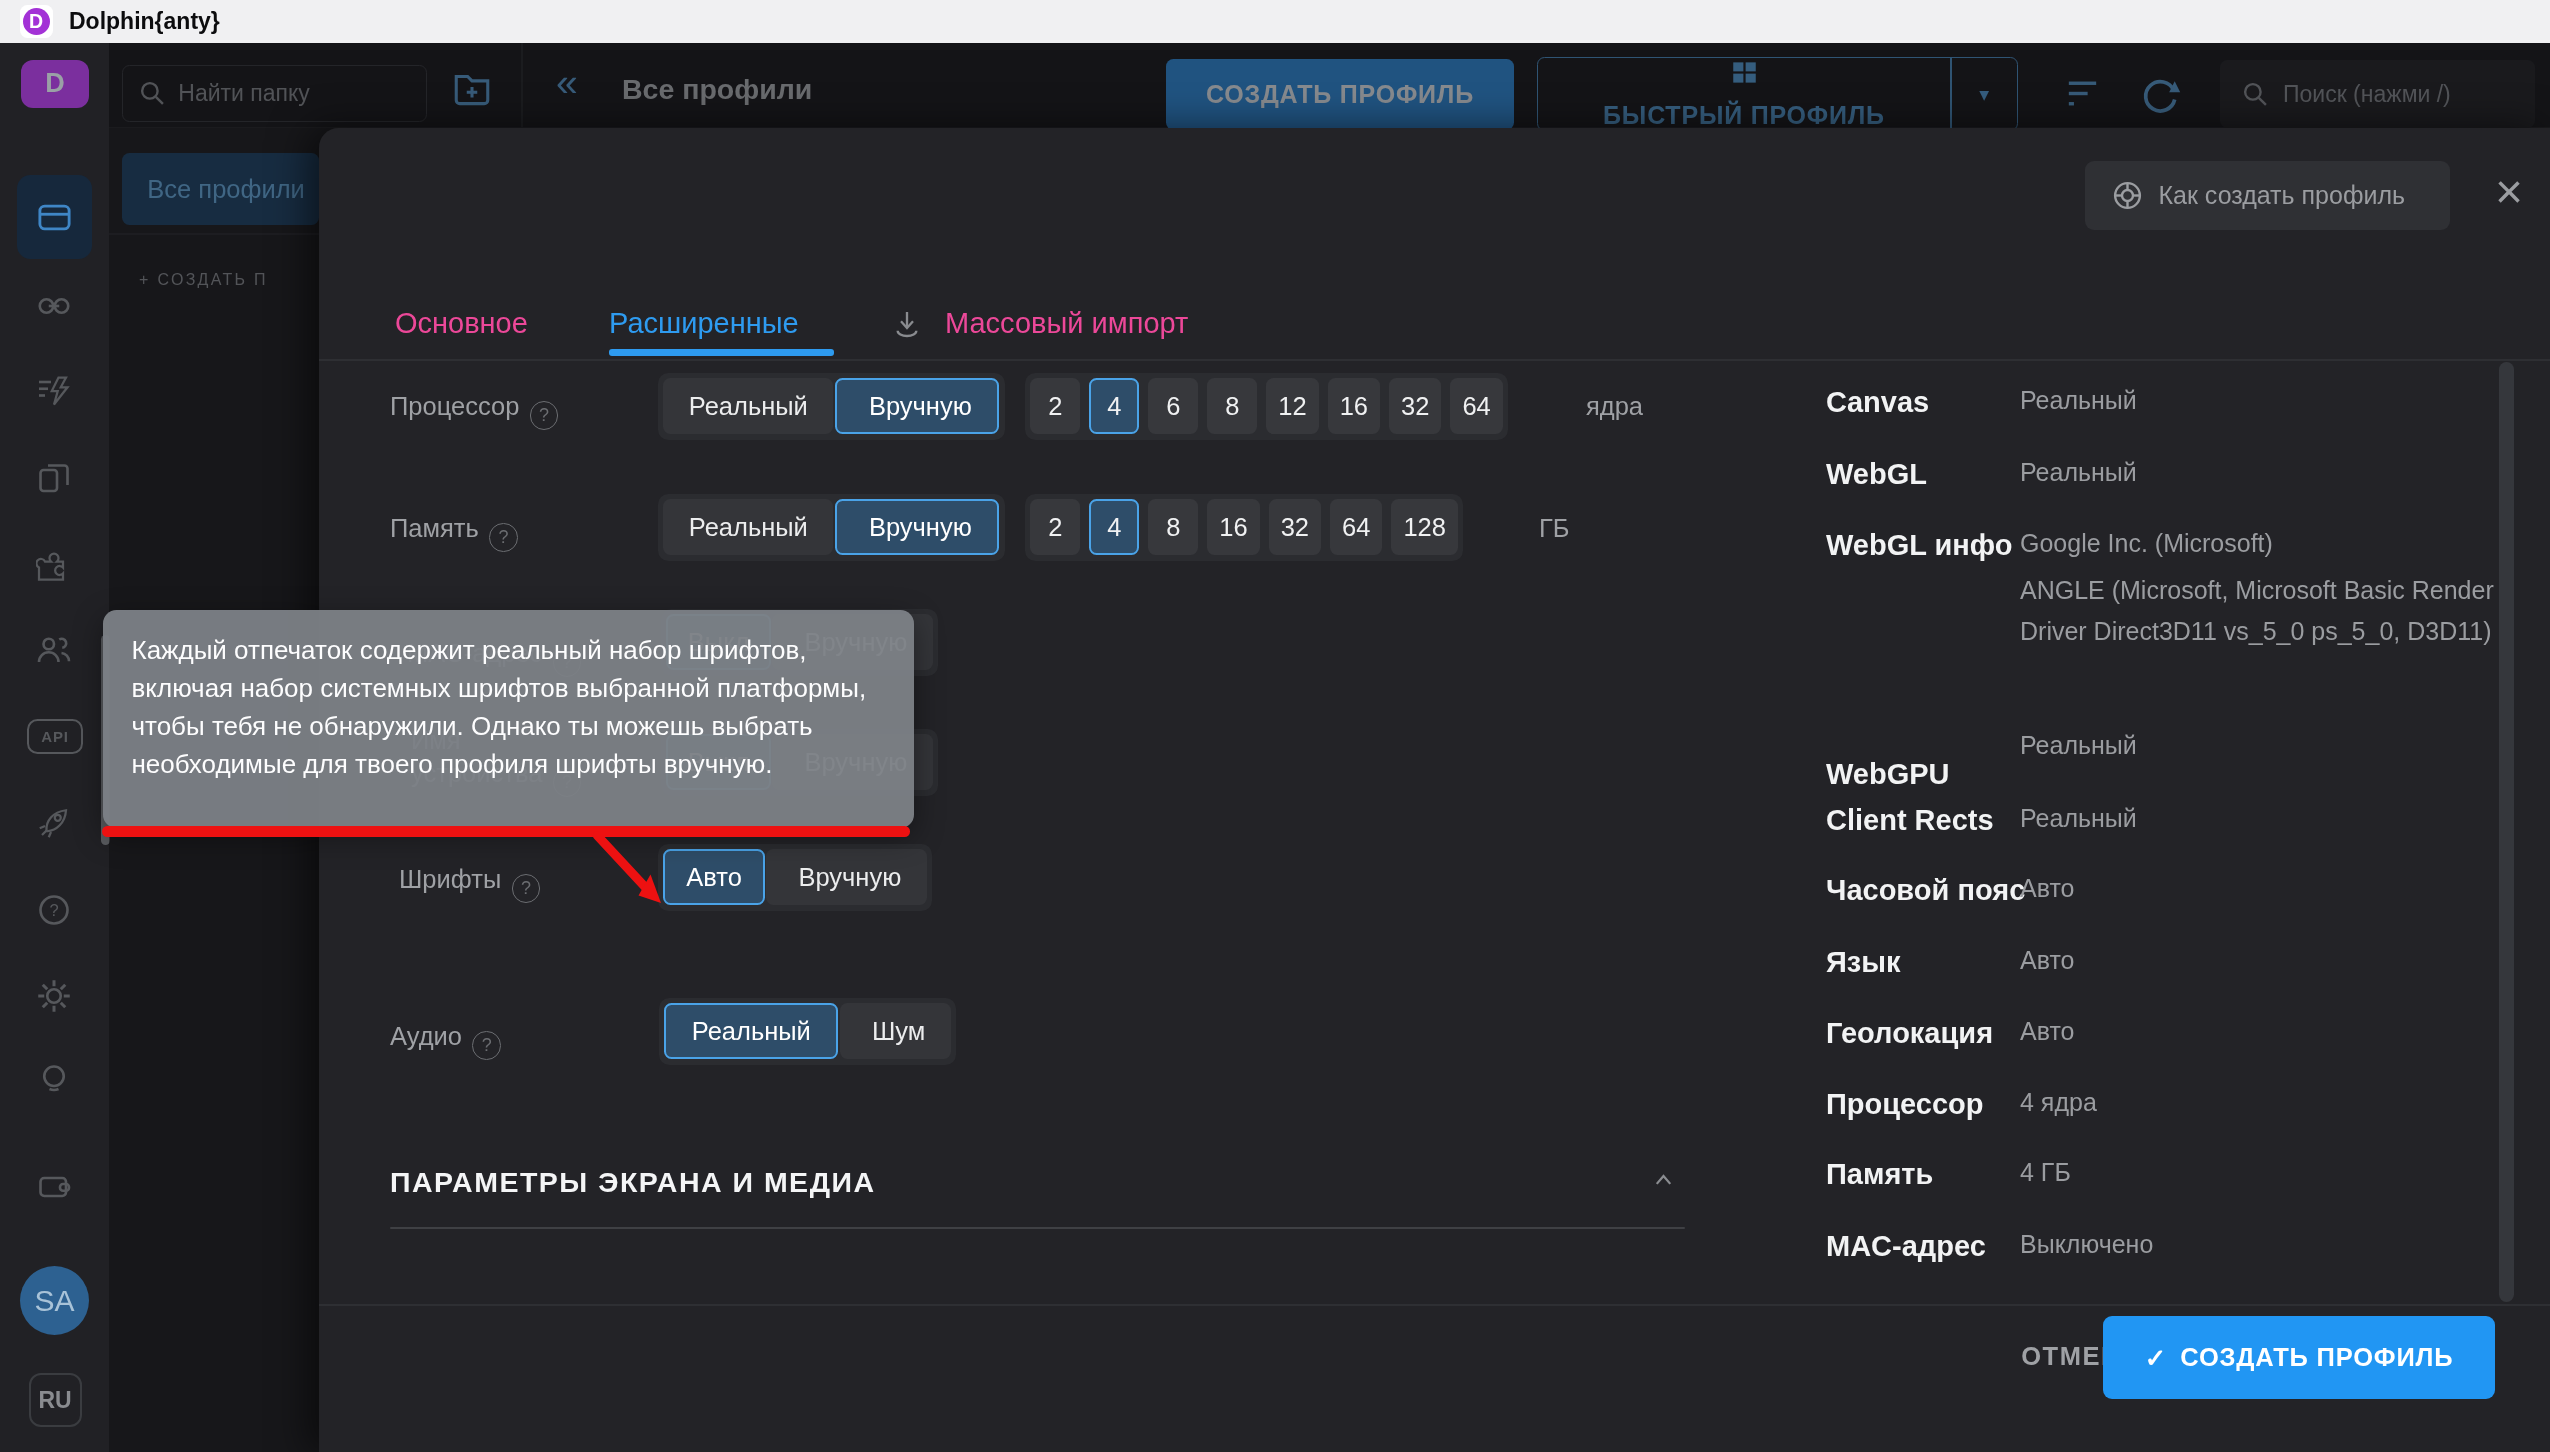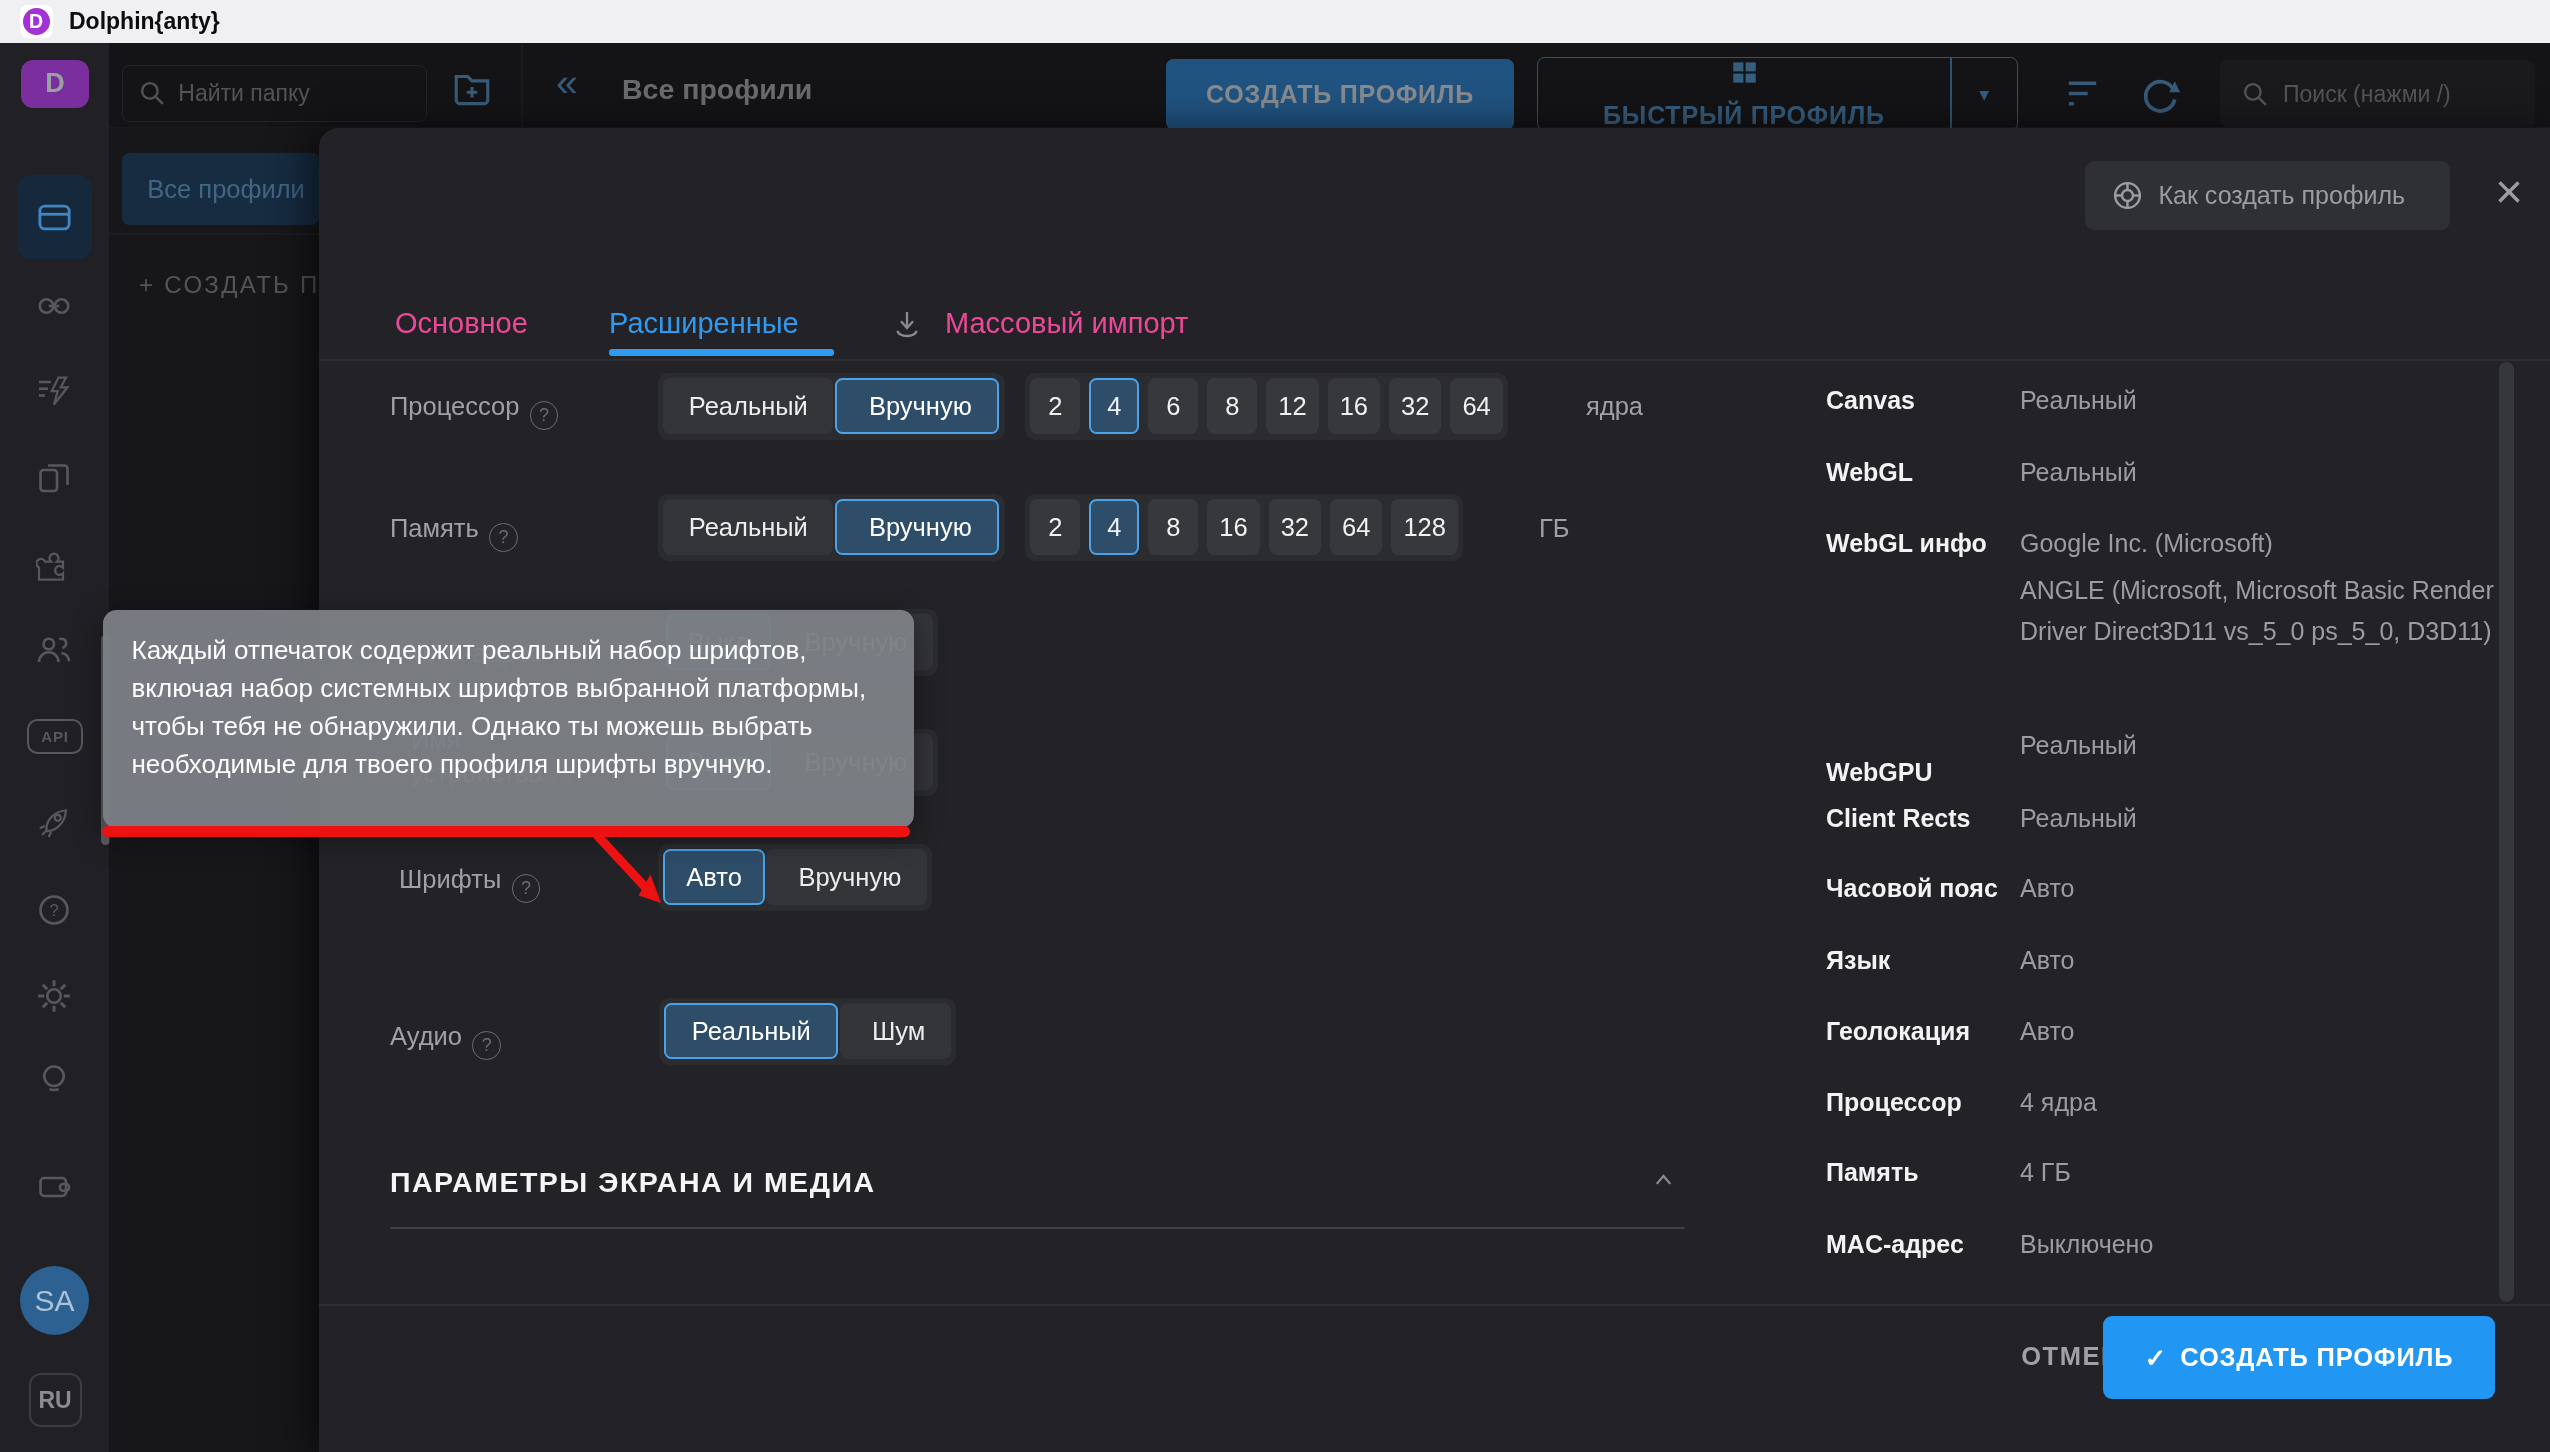--- a/index.html
+++ b/index.html
@@ -39,21 +39,21 @@
   .hquick { position:absolute; left:1428px; top:14.3px; width:481px; height:74px; border:1.5px solid #4f92c8; border-radius:7.5px; display:flex; align-items:stretch; color:#5aa3dc; }
   .hquick .qmain { display:flex; align-items:center; justify-content:center; gap:15px; width:412px; font-size:25px; font-weight:bold; letter-spacing:0.8px;flex-direction:column; }
   .hquick .qsep { width:1.5px; background:#4f92c8; }
   .hquick .qcaret { flex:1; display:flex; align-items:center; justify-content:center; font-size:19.5px; }
   .hsearch { position:absolute; left:2111px; top:17.3px; width:315px; height:68px; background:#28292d; border-radius:7.5px; display:flex; align-items:center; gap:13.5px; padding-left:21px; color:#8f9298; font-size:23px; }
 
   
   .folders { left:109px; top:128px; width:412px; height:1325px; background:#232327; z-index:1; }
   .ftab { position:absolute; left:12.8px; top:25px; width:197px; height:72px; background:#24496d; border-radius:7.5px; display:flex; align-items:center; padding-left:25.5px; color:#6db3e8; font-size:25.5px; }
   .fdiv { position:absolute; left:0; top:105px; width:412px; height:1.5px; background:#2e2f33; }
-  .fcreate { position:absolute; left:30px; top:143px; width:188px; font-size:24px; letter-spacing:2.3px; color:#8f9297; white-space:nowrap; overflow:hidden; }
+  .fcreate { position:absolute; left:30px; top:143px; width:188px; font-size:16px; letter-spacing:2.3px; color:#8f9297; white-space:nowrap; overflow:hidden; }
 
   
   .overlay { left:109px; top:43px; width:2441px; height:1410px; background:rgba(8,9,11,0.45); z-index:5; }
 
   
   .modal { left:319px; top:128px; width:2231px; height:1325px; background:#232327; border-radius:19.5px 0 0 0; box-shadow:-10.5px 0 38px rgba(0,0,0,0.55); z-index:10; }
   .help-btn { position:absolute; left:1766px; top:33px; width:365px; height:69px; background:#2f3034; border-radius:9px; display:flex; align-items:center; gap:15px; padding-left:25.5px; color:#9b9da1; font-size:25px; }
   .close-x { position:absolute; left:2163px; top:36px; width:54px; height:54px; color:#9b9da1; font-size:48px; display:flex; align-items:center; justify-content:center; }
   .m-title { position:absolute; left:71px; top:66px; font-size:51px; font-weight:bold; color:#ffffff; }
   .tab { position:absolute; top:179px; font-size:29px; color:#ec4899; }
@@ -71,21 +71,21 @@
 
   .chip-group { position:absolute; background:#2b2c30; border-radius:10.5px; padding:5.3px; display:flex; gap:9px; }
   .chip { height:56px; min-width:50px; padding:0 12px; border-radius:7.5px; background:#37383c; color:#f0f1f2; font-size:25.5px; display:flex; align-items:center; justify-content:center; }
   .chip.sel { background:#2e4d69; border:2.3px solid #4aa3e8; }
   .unit { position:absolute; font-size:25.5px; color:#9fa1a5; }
 
   .section-h { position:absolute; left:71px; top:1038px; font-size:28.5px; font-weight:bold; color:#f4f5f6; letter-spacing:1.5px; }
   .section-chevron { position:absolute; left:1331px; top:1039px; }
   .section-div { position:absolute; left:71px; top:1099px; width:1295px; height:2.3px; background:#3f4044; border-radius:1.5px; }
 
-  .p-label { position:absolute; left:1507px; font-size:25px; font-weight:bold; color:#f2f3f4; white-space:nowrap;text-align:center; }
+  .p-label { position:absolute; left:1507px; font-size:29px; font-weight:bold; color:#f2f3f4; white-space:nowrap;text-align:center; }
   .p-value { position:absolute; left:1701px; font-size:25px; color:#9b9da1; white-space:nowrap; }
   .p-para  { position:absolute; left:1701px; width:496px; font-size:25px; color:#9b9da1; line-height:41px; white-space:normal; }
   .m-scroll { position:absolute; left:2180px; top:234px; width:15px; height:940px; background:#35373c; border-radius:7.5px; }
 
   .f-div { position:absolute; left:0; top:1176px; width:2231px; height:1.5px; background:#2e2f33; }
   .cancel-btn { position:absolute; left:1683px; top:1202px; width:158px; height:53px; font-size:25.5px; font-weight:bold; letter-spacing:1.5px; color:#9fa1a5; display:flex; align-items:center; justify-content:center; }
   .create-btn { position:absolute; left:1784px; top:1188px; width:392px; height:83px; background:#2196f3; border-radius:9px; color:#ffffff; font-size:25.5px; font-weight:bold; letter-spacing:0.8px; display:flex; align-items:center; justify-content:center; gap:13.5px; }
 
   
   .tooltip { left:103px; top:610px; width:811px; height:218px; background:rgba(124,128,133,0.96); border-radius:13.5px; padding:21px 28.5px; z-index:30; box-shadow:0 9px 30px rgba(0,0,0,0.4); }

